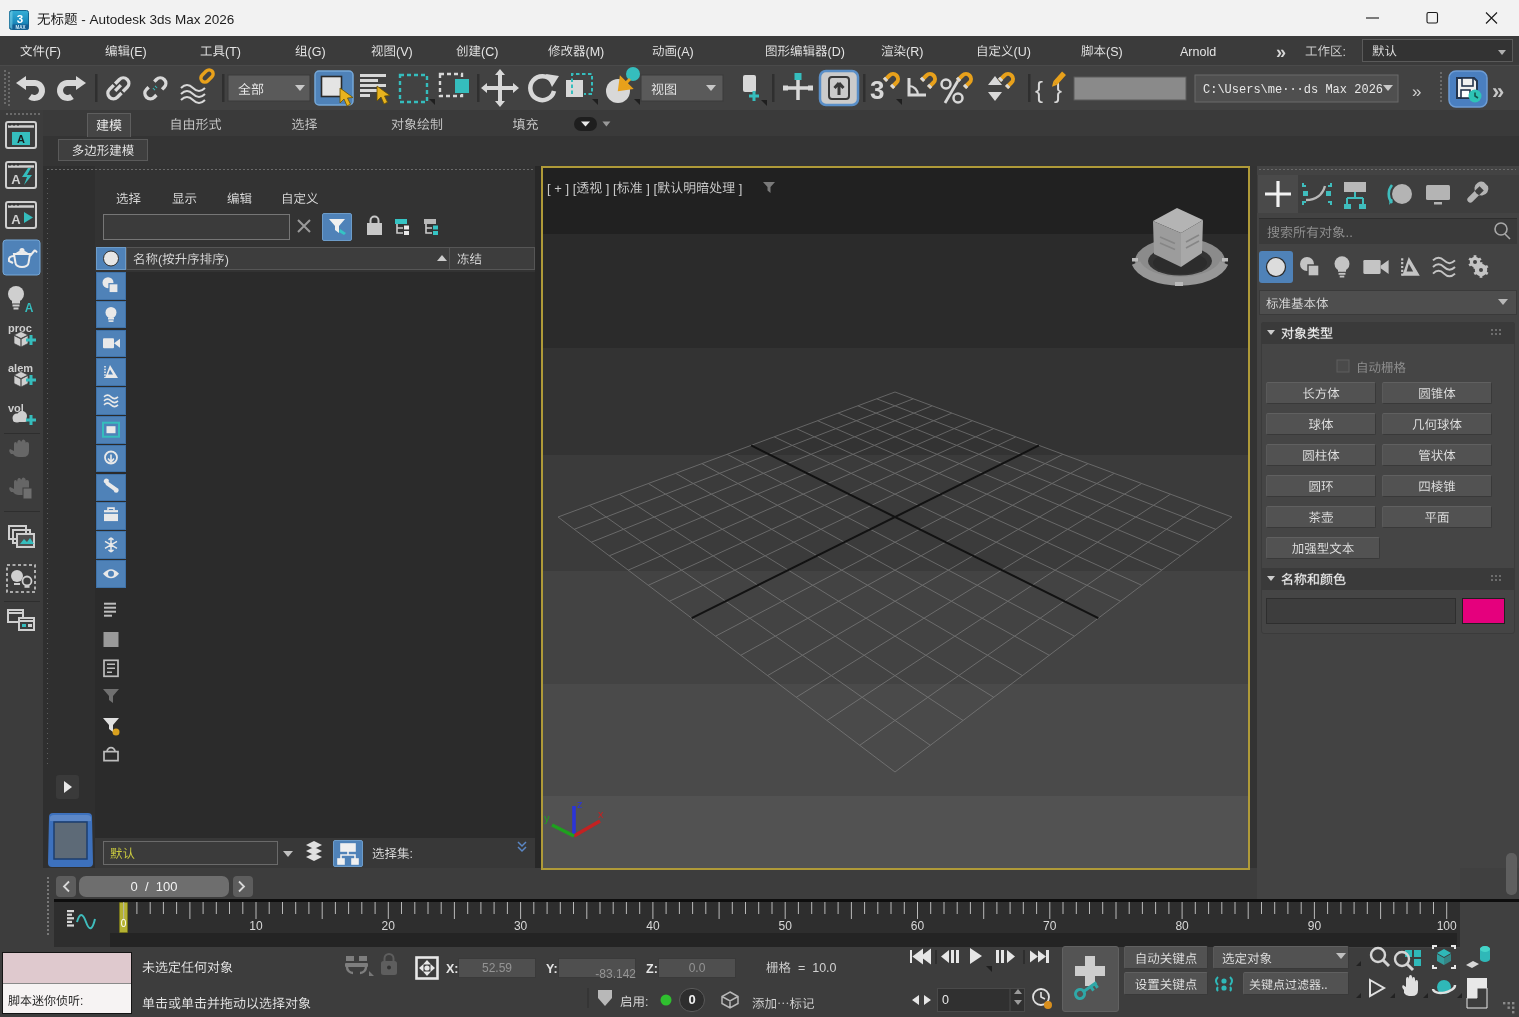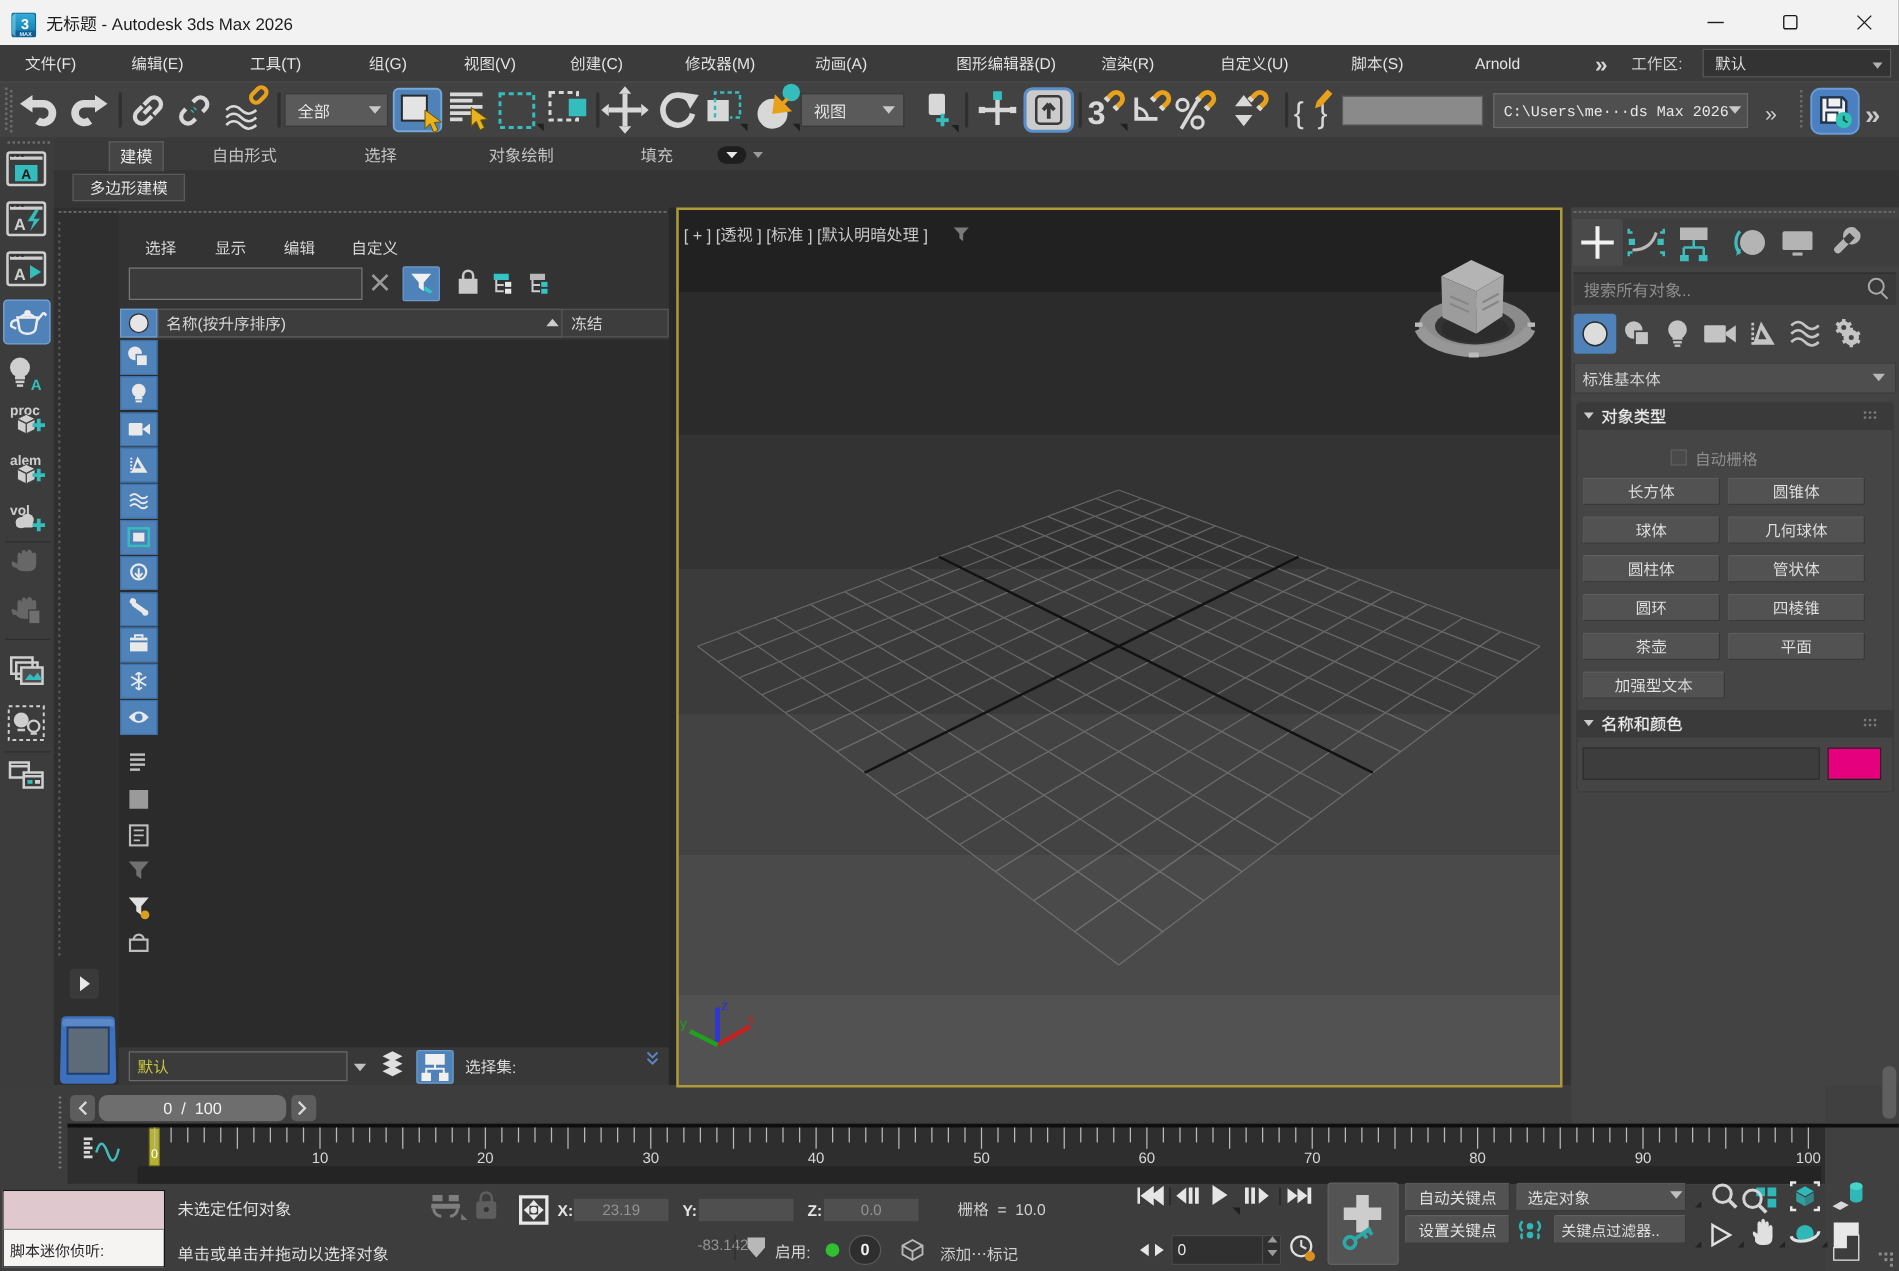--- a/index.html
+++ b/index.html
@@ -99,23 +99,23 @@
     <div style="position:absolute;left:233px;top:876px;width:20px;height:21px;background:#5d5d5d;border-radius:4px"></div>
     <div style="position:absolute;left:54px;top:899px;width:1406px;height:48px;background:#2e2e2e"></div>
     <div style="position:absolute;left:110px;top:933px;width:1347px;height:14px;background:#242424"></div>
     <div style="position:absolute;left:54px;top:899px;width:1465px;height:2.5px;background:#0e0e0e"></div>
     <div style="position:absolute;left:119px;top:902px;width:9px;height:31px;background:#b5b232;border:1px solid #77751d;border-radius:1px"></div>
     <div style="position:absolute;left:119px;top:917px;width:9px;height:14px;color:#fff;font-size:10px;line-height:14px;text-align:center">0</div>
     <div style="position:absolute;left:46px;top:876px;width:4px;height:60px;background-image:radial-gradient(circle,#777 1px,transparent 1px);background-size:4px 4px"></div>
     <div style="position:absolute;left:2px;top:952px;width:130px;height:62px;background:#f6f3f3;border:1px solid #141414"></div>
     <div style="position:absolute;left:3px;top:953px;width:128px;height:31px;background:#dfc9ce;border-bottom:1px solid #8a8a8a"></div>
     <div style="position:absolute;left:458px;top:958px;width:78px;height:20px;background:#4f4f4f;border:1px solid #3a3a3a"></div>
-    <div style="position:absolute;left:458px;top:958px;width:78px;height:20px;color:#949494;font-size:12px;line-height:20px;text-align:center">23.19</div>
+    <div style="position:absolute;left:458px;top:958px;width:78px;height:20px;color:#949494;font-size:12px;line-height:20px;text-align:center">52.59</div>
     <div style="position:absolute;left:558px;top:958px;width:78px;height:20px;background:#4f4f4f;border:1px solid #3a3a3a"></div>
-    <div style="position:absolute;left:558px;top:986px;width:78px;height:20px;color:#949494;font-size:12px;line-height:20px;text-align:left">-83.142</div>
+    <div style="position:absolute;left:558px;top:964px;width:78px;height:20px;color:#949494;font-size:12px;line-height:20px;text-align:right">-83.142</div>
     <div style="position:absolute;left:658px;top:958px;width:78px;height:20px;background:#4f4f4f;border:1px solid #3a3a3a"></div>
     <div style="position:absolute;left:658px;top:958px;width:78px;height:20px;color:#949494;font-size:12px;line-height:20px;text-align:center">0.0</div>
     <div style="position:absolute;left:679px;top:988px;width:26px;height:24px;background:#2e2e2e;border:1.5px solid #5a5a5a;border-radius:12px"></div>
     <div style="position:absolute;left:679px;top:988px;width:26px;height:24px;color:#f0f0f0;font-size:13px;font-weight:bold;line-height:24px;text-align:center">0</div>
     <div style="position:absolute;left:937px;top:988px;width:88px;height:24px;background:#303030;border:1px solid #4a4a4a"></div>
     <div style="position:absolute;left:942px;top:988px;width:60px;height:24px;color:#e8e8e8;font-size:12.5px;line-height:24px">0</div>
     <div style="position:absolute;left:1062px;top:946px;width:57px;height:66px;background:#545454;border:1px solid #616161;border-radius:3px"></div>
     <div style="position:absolute;left:1124px;top:946px;width:84px;height:23px;background:#525252;border:1px solid #393939;border-top-color:#606060;border-left-color:#5a5a5a;border-radius:2px"></div>
     <div style="position:absolute;left:1124px;top:972px;width:84px;height:23px;background:#525252;border:1px solid #393939;border-top-color:#606060;border-left-color:#5a5a5a;border-radius:2px"></div>
     <div style="position:absolute;left:1213px;top:946px;width:136px;height:23px;background:#525252;border:1px solid #393939;border-top-color:#606060;border-left-color:#5a5a5a;border-radius:2px"></div>

